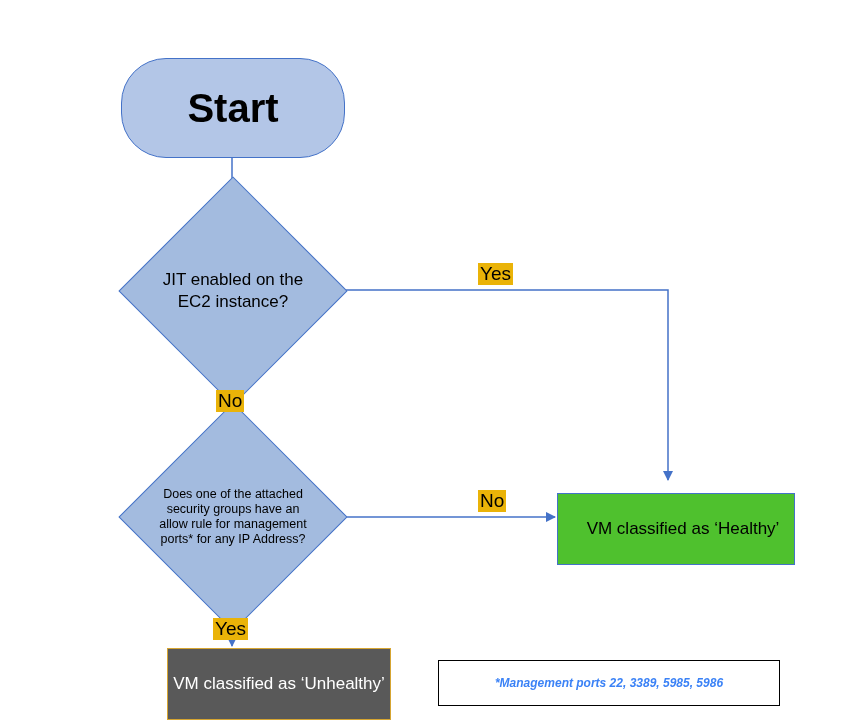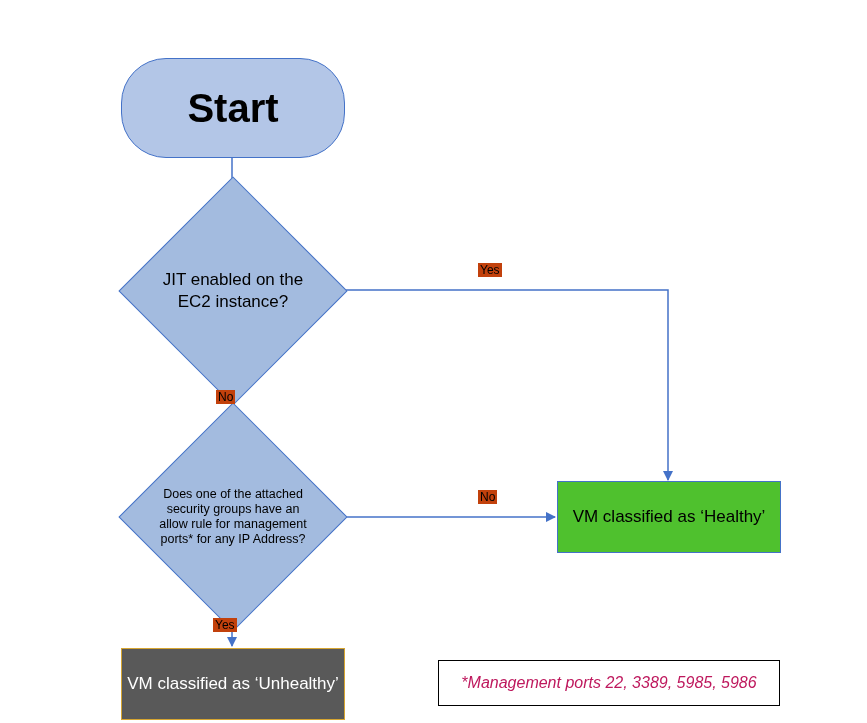--- a/index.html
+++ b/index.html
@@ -61,39 +61,40 @@
     color: #000;
     width: 222px;
     height: 70px;
   }
   .unhealthy {
     background: #595959;
     border: 1.5px solid #d6a531;
     color: #fff;
     width: 222px;
     height: 70px;
+    margin-left: 46px;
   }
   .note-box {
     position: absolute;
     border: 1.5px solid #000;
     width: 340px;
     height: 44px;
     display: flex;
     align-items: center;
     justify-content: center;
     font-style: italic;
-    font-weight: normal;
-    font-size: 16px;
-    color: #be185d;
+    font-weight: bold;
+    font-size: 12px;
+    color: #3b82f6;
   }
   .edge-label {
     position: absolute;
-    font-size: 12px;
+    font-size: 19px;
     color: #000;
-    background: #c2410c;
+    background: #eab308;
     padding: 0 2px;
   }
   svg.connectors {
     position: absolute;
     left: 0; top: 0;
     width: 867px;
     height: 723px;
     pointer-events: none;
   }
 </style>
@@ -123,21 +124,21 @@
 </div>
 
 <div class="diamond d1" style="left:152px; top:210px;">
   <div class="diamond-inner">JIT enabled on the EC2 instance?</div>
 </div>
 
 <div class="diamond d2" style="left:152px; top:436px;">
   <div class="diamond-inner">Does one of the attached security groups have an allow rule for management ports* for any IP Address?</div>
 </div>
 
-<div class="result-box healthy" style="left:557px; top:481px;">
+<div class="result-box healthy" style="left:557px; top:493px;padding-left:14px;">
   <span>VM classified as ‘Healthy’</span>
 </div>
 
 <div class="result-box unhealthy" style="left:121px; top:648px;">
   <span>VM classified as ‘Unhealthy’</span>
 </div>
 
 <div class="note-box" style="left:438px; top:660px;">
   <span>*Management ports 22, 3389, 5985, 5986</span>
 </div>

